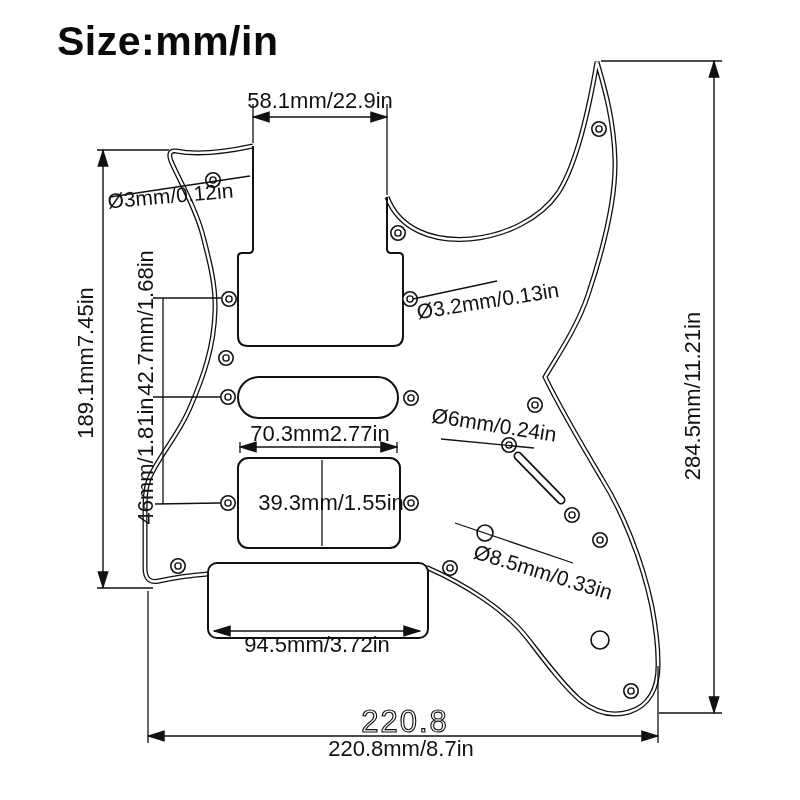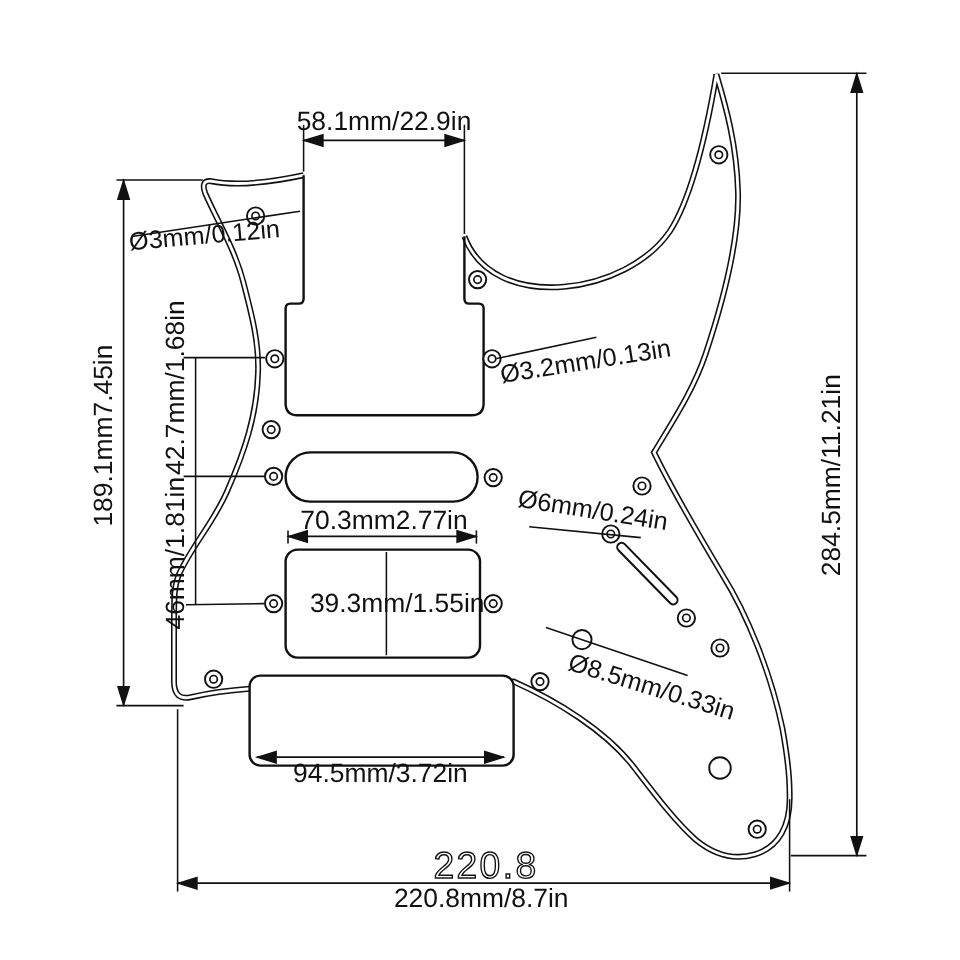--- a/index.html
+++ b/index.html
@@ -15,20 +15,21 @@
   .dim{stroke:#111;stroke-width:1.4;fill:none;}
   .cut{stroke:#111;stroke-width:2;fill:none;}
   .hole-o{stroke:#111;stroke-width:1.6;fill:#ffffff;}
   .hole-i{stroke:#111;stroke-width:1.4;fill:#ffffff;}
 </style>
 </head>
 <body>
 
 <div class="stage">
 
+  <div class="title">Size:mm/in</div>
 
   <svg width="800" height="800" viewBox="0 0 800 800">
     <defs>
       <marker id="arr" viewBox="0 0 10 10" refX="9.2" refY="5" markerWidth="13" markerHeight="13" orient="auto-start-reverse">
         <path d="M0,1.9 L10,5 L0,8.1 Z" fill="#111"></path>
       </marker>
     </defs>
 
     <g>
       <path d="M 253,146 C 225,152 196,155 176,151 Q 167,150 171,161 C 181,184 196,208 203,236

